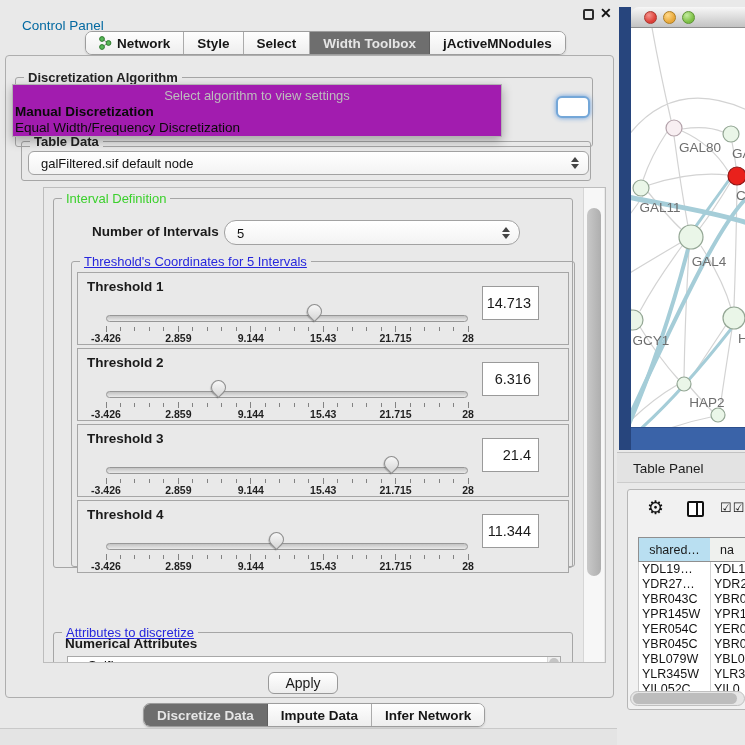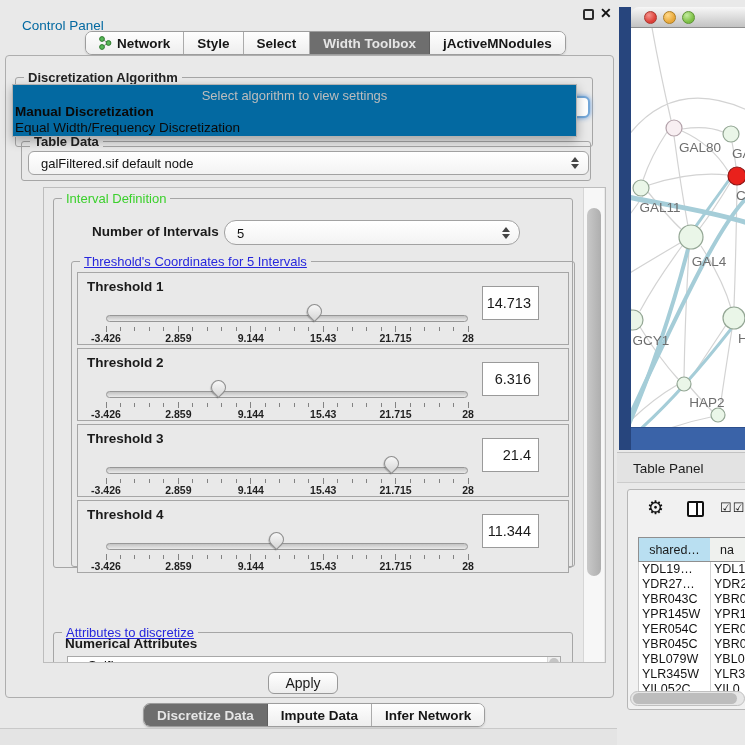--- a/index.html
+++ b/index.html
@@ -28,21 +28,21 @@
   .group-label { position:absolute; top:-8px; left:8px; background:#e9e9e9; padding:0 4px; font-size:13px; white-space:nowrap; }
   .glabel-green { color:#3bd02c; }
   .glabel-blue { color:#2626dd;text-decoration:underline; }
   .glabel-dark { color:#222; font-weight:bold; }
 
   
   #disc-group { left:9px; top:21px; width:578px; height:70px; }
   #combo-focus { position:absolute; left:556px; top:96px; width:34px; height:22px; background:#fff; border:2px solid #74a7d8; border-radius:6px; box-shadow:0 0 5px rgba(90,150,220,.95); z-index:4; }
 
   
-  #algo-popup { position:absolute; left:12px; top:84px; width:565px; height:53px; background:#0369a1; border:1px solid #b2b2b2; box-shadow:0 4px 10px rgba(0,0,0,.3); z-index:10; }
+  #algo-popup { position:absolute; left:12px; top:84px; width:490px; height:53px; background:#a21caf; border:1px solid #b2b2b2; box-shadow:0 4px 10px rgba(0,0,0,.3); z-index:10; }
   #popup-placeholder { position:absolute; left:0; top:3px; width:100%; text-align:center; font-size:13px; color:#bdbdbd; }
   .popup-item { position:absolute; left:2px; font-size:13.5px; color:#0a0a0a; white-space:nowrap; }
   .popup-item.selected { font-weight:bold; }
 
   
   .combo { position:absolute; background:linear-gradient(#ffffff,#f3f3f3); border:1px solid #a2a2a2; border-radius:6px; font-size:13px; color:#111; }
   .combo .val { position:absolute; left:12px; top:50%; transform:translateY(-50%); white-space:nowrap; }
   .stepper { position:absolute; right:9px; top:50%; transform:translateY(-50%); display:flex; flex-direction:column; gap:2px; }
   .stepper i { width:0; height:0; border-left:4px solid transparent; border-right:4px solid transparent; }
   .stepper .up { border-bottom:5px solid #444; }

